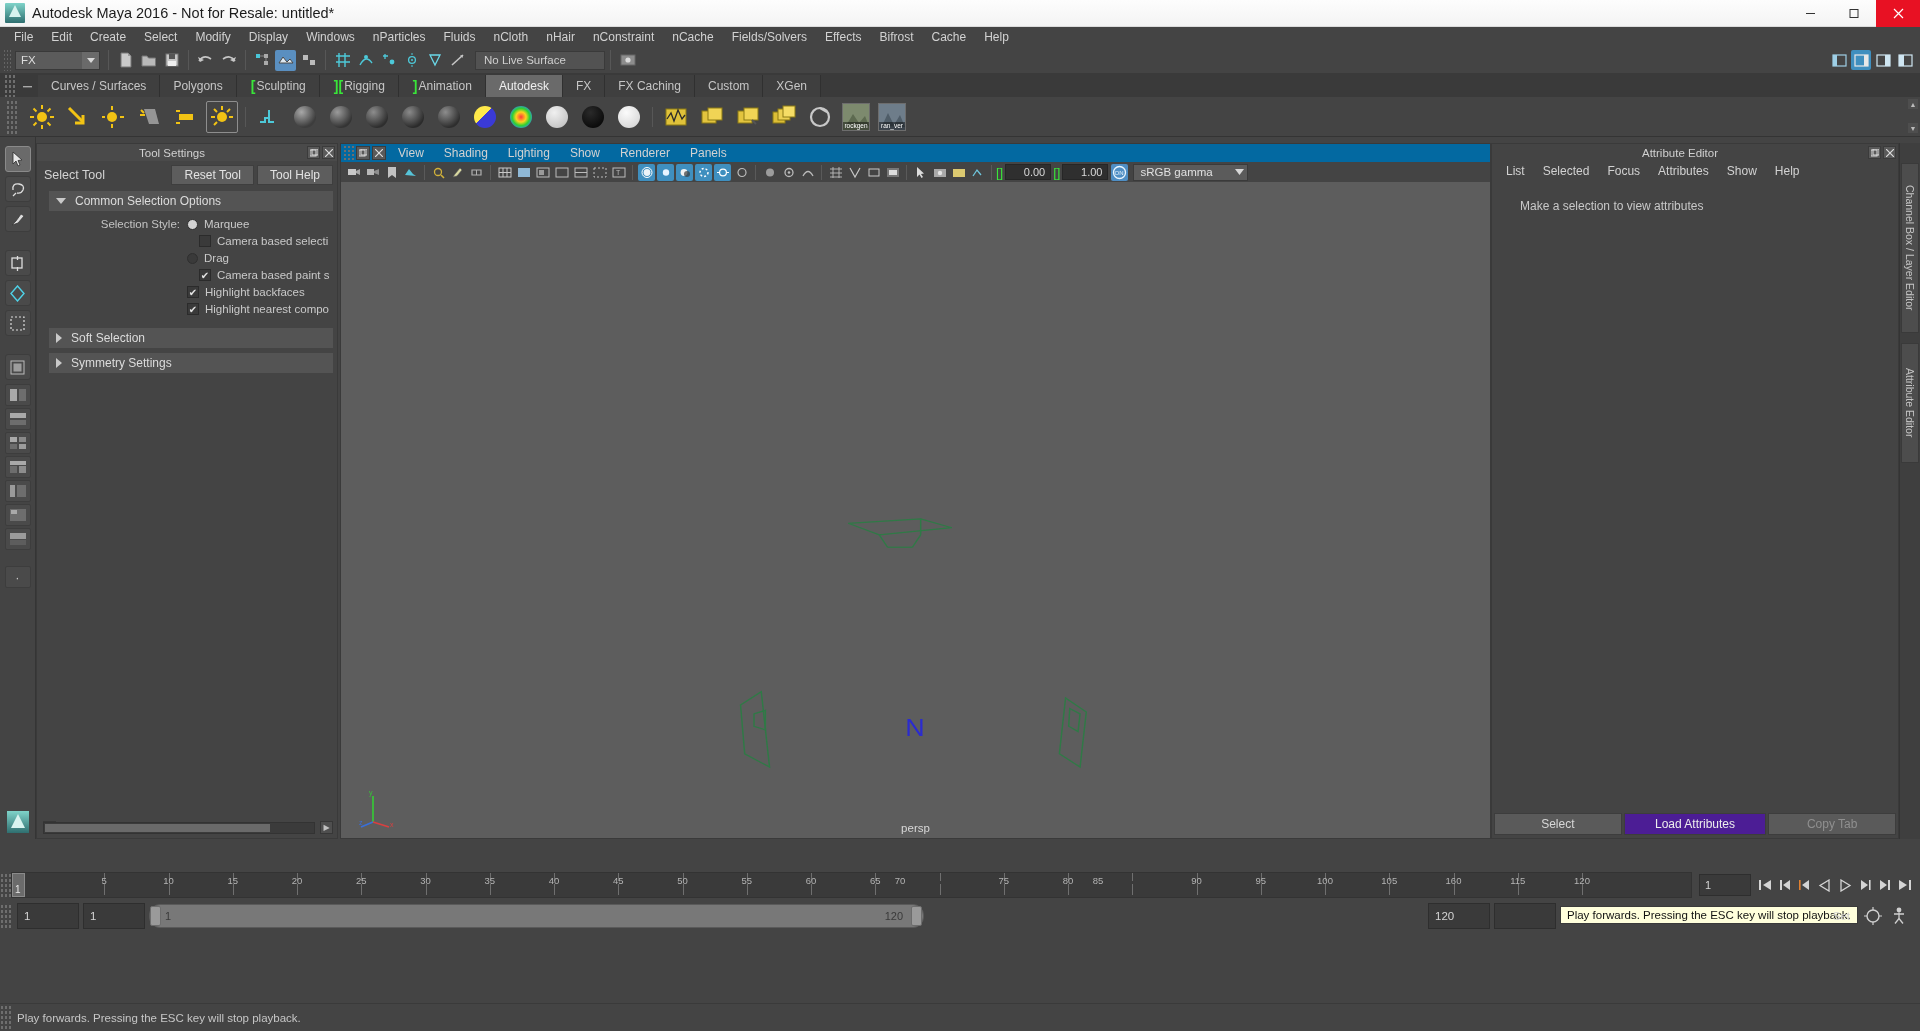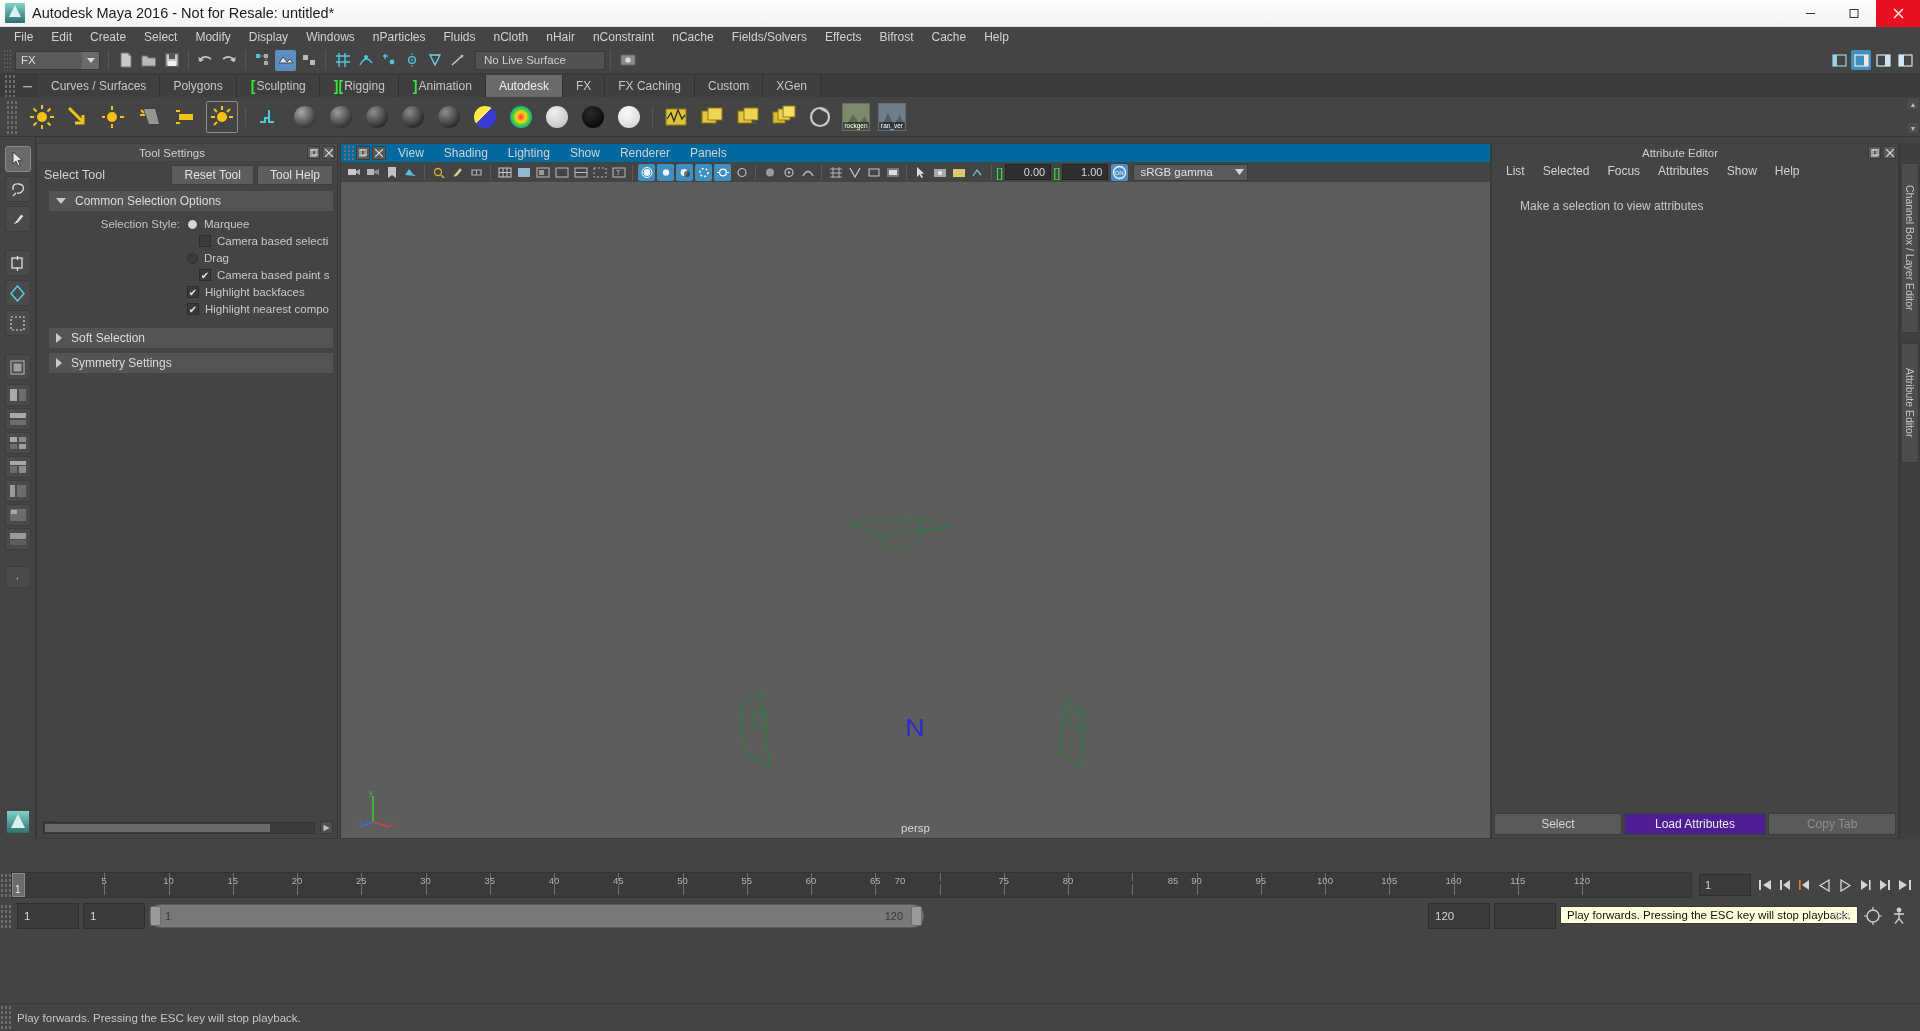--- a/index.html
+++ b/index.html
@@ -1173,21 +1173,21 @@
         <div class="tl-tick low" style="left: 927.5px;"></div>
         <div class="tl-num" style="left: 888px;">70</div>
         <div class="tl-tick" style="left: 991.75px;"></div>
         <div class="tl-tick low" style="left: 991.75px;"></div>
         <div class="tl-num" style="left: 991.75px;">75</div>
         <div class="tl-tick" style="left: 1056px;"></div>
         <div class="tl-tick low" style="left: 1056px;"></div>
         <div class="tl-num" style="left: 1056px;">80</div>
         <div class="tl-tick" style="left: 1120.25px;"></div>
         <div class="tl-tick low" style="left: 1120.25px;"></div>
-        <div class="tl-num" style="left: 1161px;">85</div>
+        <div class="tl-num" style="left: 1086px;">85</div>
         <div class="tl-tick" style="left: 1184.5px;"></div>
         <div class="tl-tick low" style="left: 1184.5px;"></div>
         <div class="tl-num" style="left: 1184.5px;">90</div>
         <div class="tl-tick" style="left: 1248.75px;"></div>
         <div class="tl-tick low" style="left: 1248.75px;"></div>
         <div class="tl-num" style="left: 1248.75px;">95</div>
         <div class="tl-tick" style="left: 1313px;"></div>
         <div class="tl-tick low" style="left: 1313px;"></div>
         <div class="tl-num" style="left: 1313px;">100</div>
         <div class="tl-tick" style="left: 1377.25px;"></div>

